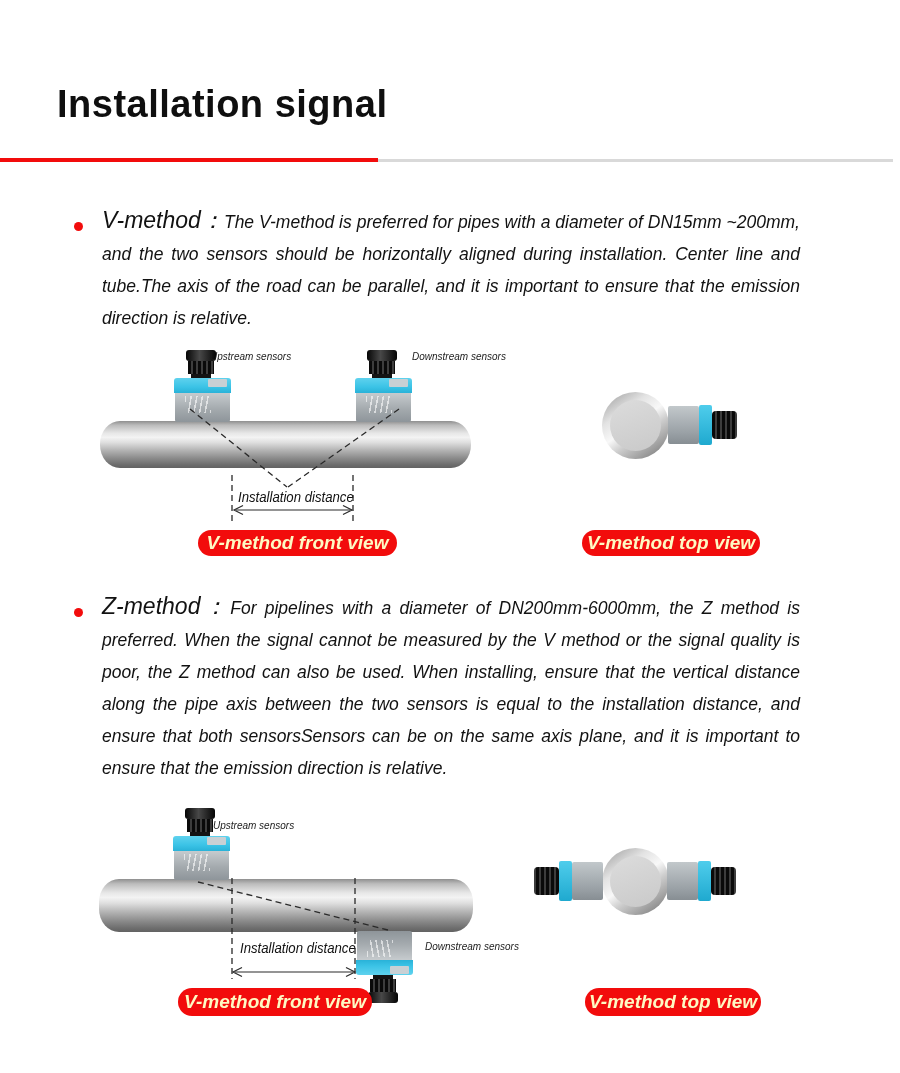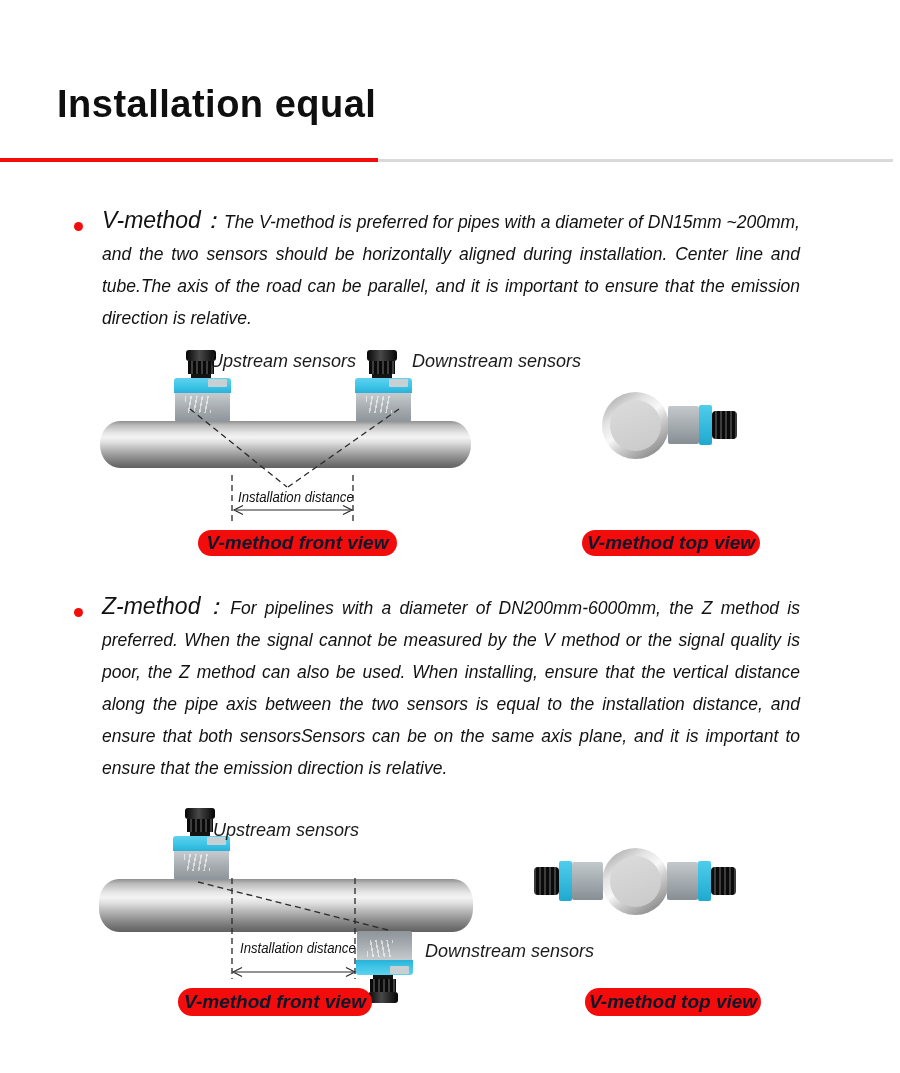--- a/index.html
+++ b/index.html
@@ -62,36 +62,36 @@
   .sh-gland{position:absolute;left:44px;top:5px;width:25px;height:28px;border-radius:4px;
     background:repeating-linear-gradient(90deg,#0a0a0a 0 3px,#3d3d3d 3px 5px);}
 
   
   .pipe-circle{position:absolute;width:67px;height:67px;border-radius:50%;
     background:linear-gradient(145deg,#a6a6a6 6%,#e3e3e3 30%,#f8f8f8 48%,#cdcdcd 62%,#8c8c8c 88%);}
   .pipe-circle::after{content:"";position:absolute;left:8px;top:8px;width:51px;height:51px;border-radius:50%;
     background:linear-gradient(160deg,#dcdcdc,#c9c9c9);}
 
   
-  .dlabel{position:absolute;font-style:italic;font-size:18px;color:#1b1b1b;white-space:nowrap;}
+  .dlabel{position:absolute;font-style:italic;font-size:10px;color:#1b1b1b;white-space:nowrap;}
   .dist{position:absolute;font-style:italic;font-size:15.5px;color:#111;white-space:nowrap;
     transform:scaleX(.85);transform-origin:left center;}
   .pill{
-    position:absolute;background:var(--red);color:#0f172a;font-style:italic;font-weight:bold;
+    position:absolute;background:var(--red);color:#fef9c3;font-style:italic;font-weight:bold;
     font-size:19px;display:flex;align-items:center;justify-content:center;
     border-radius:20px;white-space:nowrap;
   }
   .lines{position:absolute;left:0;top:0;pointer-events:none;}
 </style>
 </head>
 <body>
 
 <div class="page">
 
-  <h1 class="title">Installation equal</h1>
+  <h1 class="title">Installation signal</h1>
   <div class="divider-red"></div>
   <div class="divider-gray"></div>
 
   <span class="bullet" style="top:222px"></span>
   <p class="para" style="top:204px"><span class="ph">V-method：</span><span>The V-method is preferred for pipes with a diameter of DN15mm ~200mm, and the two sensors should be horizontally aligned during installation. Center line and tube.The axis of the road can be parallel, and it is important to ensure that the emission direction is relative.</span></p>
 
   <div class="pipe" style="left:100px;top:421px;width:371px;height:47px;"></div>
 
   <div class="sensor-v" style="left:174px;top:350px;">
     <div class="sv-gland">

